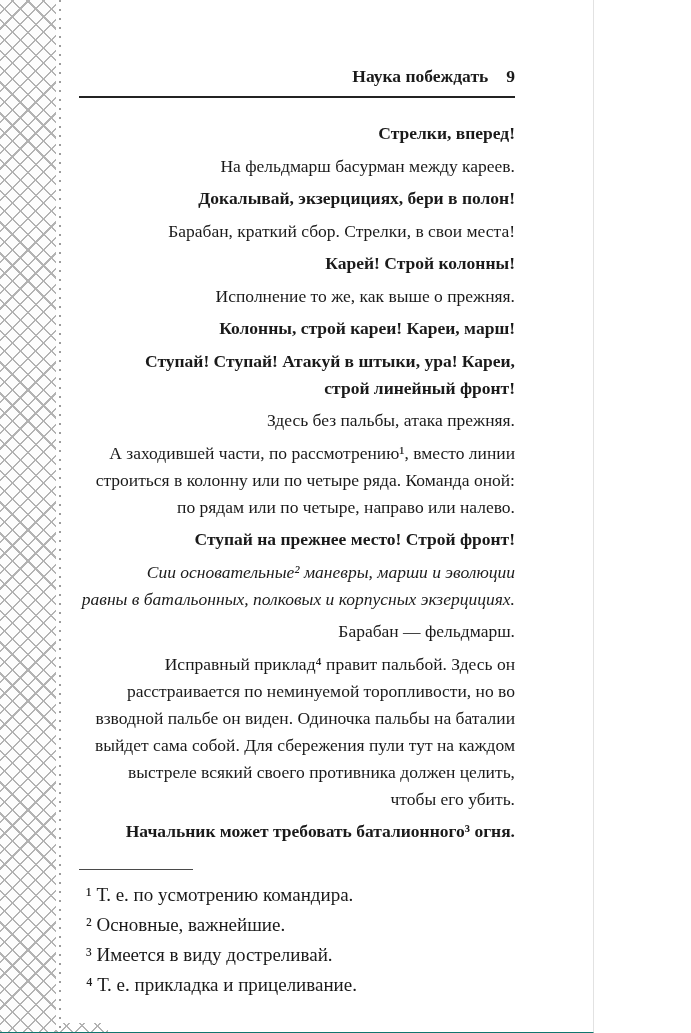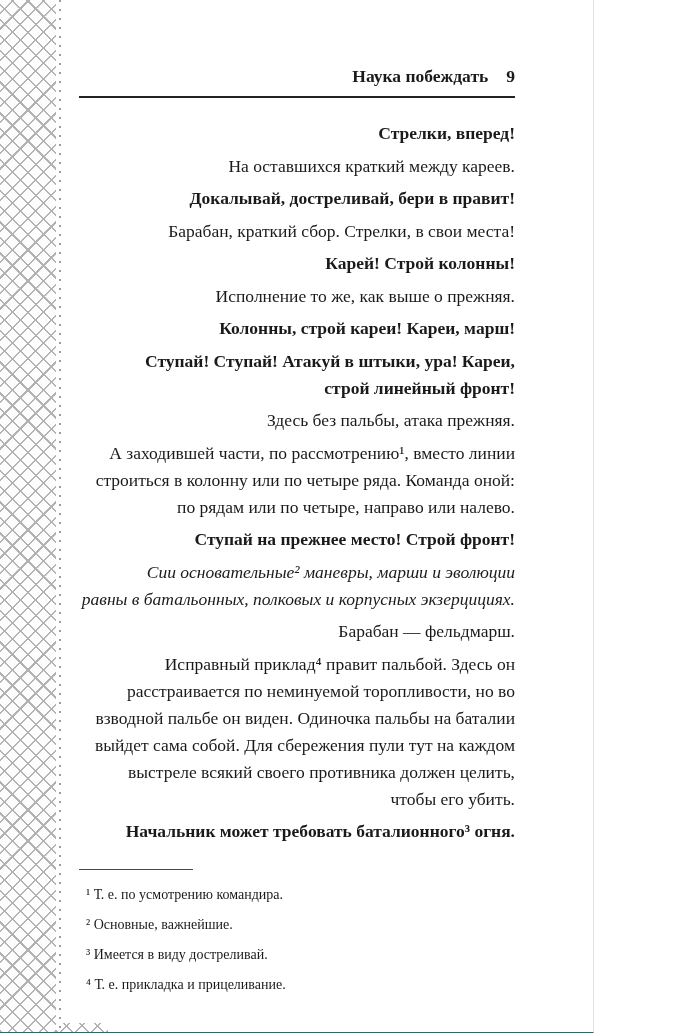--- a/index.html
+++ b/index.html
@@ -82,21 +82,21 @@
     margin-top: 24px;
   }
   .footnote-separator {
     width: 114px;
     height: 0;
     border: 0;
     border-top: 1px solid #4a4a4a;
     margin: 0 0 15px 0;
   }
   .footnote {
-    font-size: 14px;
+    font-size: 19px;
     line-height: 20px;
     margin: 0 0 10px 7px;
   }
 </style>
 </head>
 <body>
 
 <div class="page">
 
   <div class="ornament-left"></div>
@@ -104,22 +104,22 @@
 
   <div class="content">
 
     <div class="running-header">
       <span>Наука побеждать</span>
       <span>9</span>
     </div>
 
     <div class="body-text">
         <p class="para command">Стрелки, вперед!</p>
-        <p class="para plain">На оставшихся краткий между кареев.</p>
-        <p class="para command">Докалывай, достреливай, бери в правит!</p>
+        <p class="para plain">На фельдмарш басурман между кареев.</p>
+        <p class="para command">Докалывай, экзерцициях, бери в полон!</p>
         <p class="para plain">Барабан, краткий сбор. Стрелки, в свои места!</p>
         <p class="para command">Карей! Строй колонны!</p>
         <p class="para plain">Исполнение то же, как выше о прежняя.</p>
         <p class="para command">Колонны, строй кареи! Кареи, марш!</p>
         <p class="para command">Ступай! Ступай! Атакуй в штыки, ура! Кареи, строй линейный фронт!</p>
         <p class="para plain">Здесь без пальбы, атака прежняя.</p>
         <p class="para plain">А заходившей части, по рассмотрению¹, вместо линии строиться в колонну или по четыре ряда. Команда оной: по рядам или по четыре, направо или налево.</p>
         <p class="para command">Ступай на прежнее место! Строй фронт!</p>
         <p class="para italic">Сии основательные² маневры, марши и эволюции равны в батальонных, полковых и корпусных экзерцициях.</p>
         <p class="para plain">Барабан — фельдмарш.</p>

